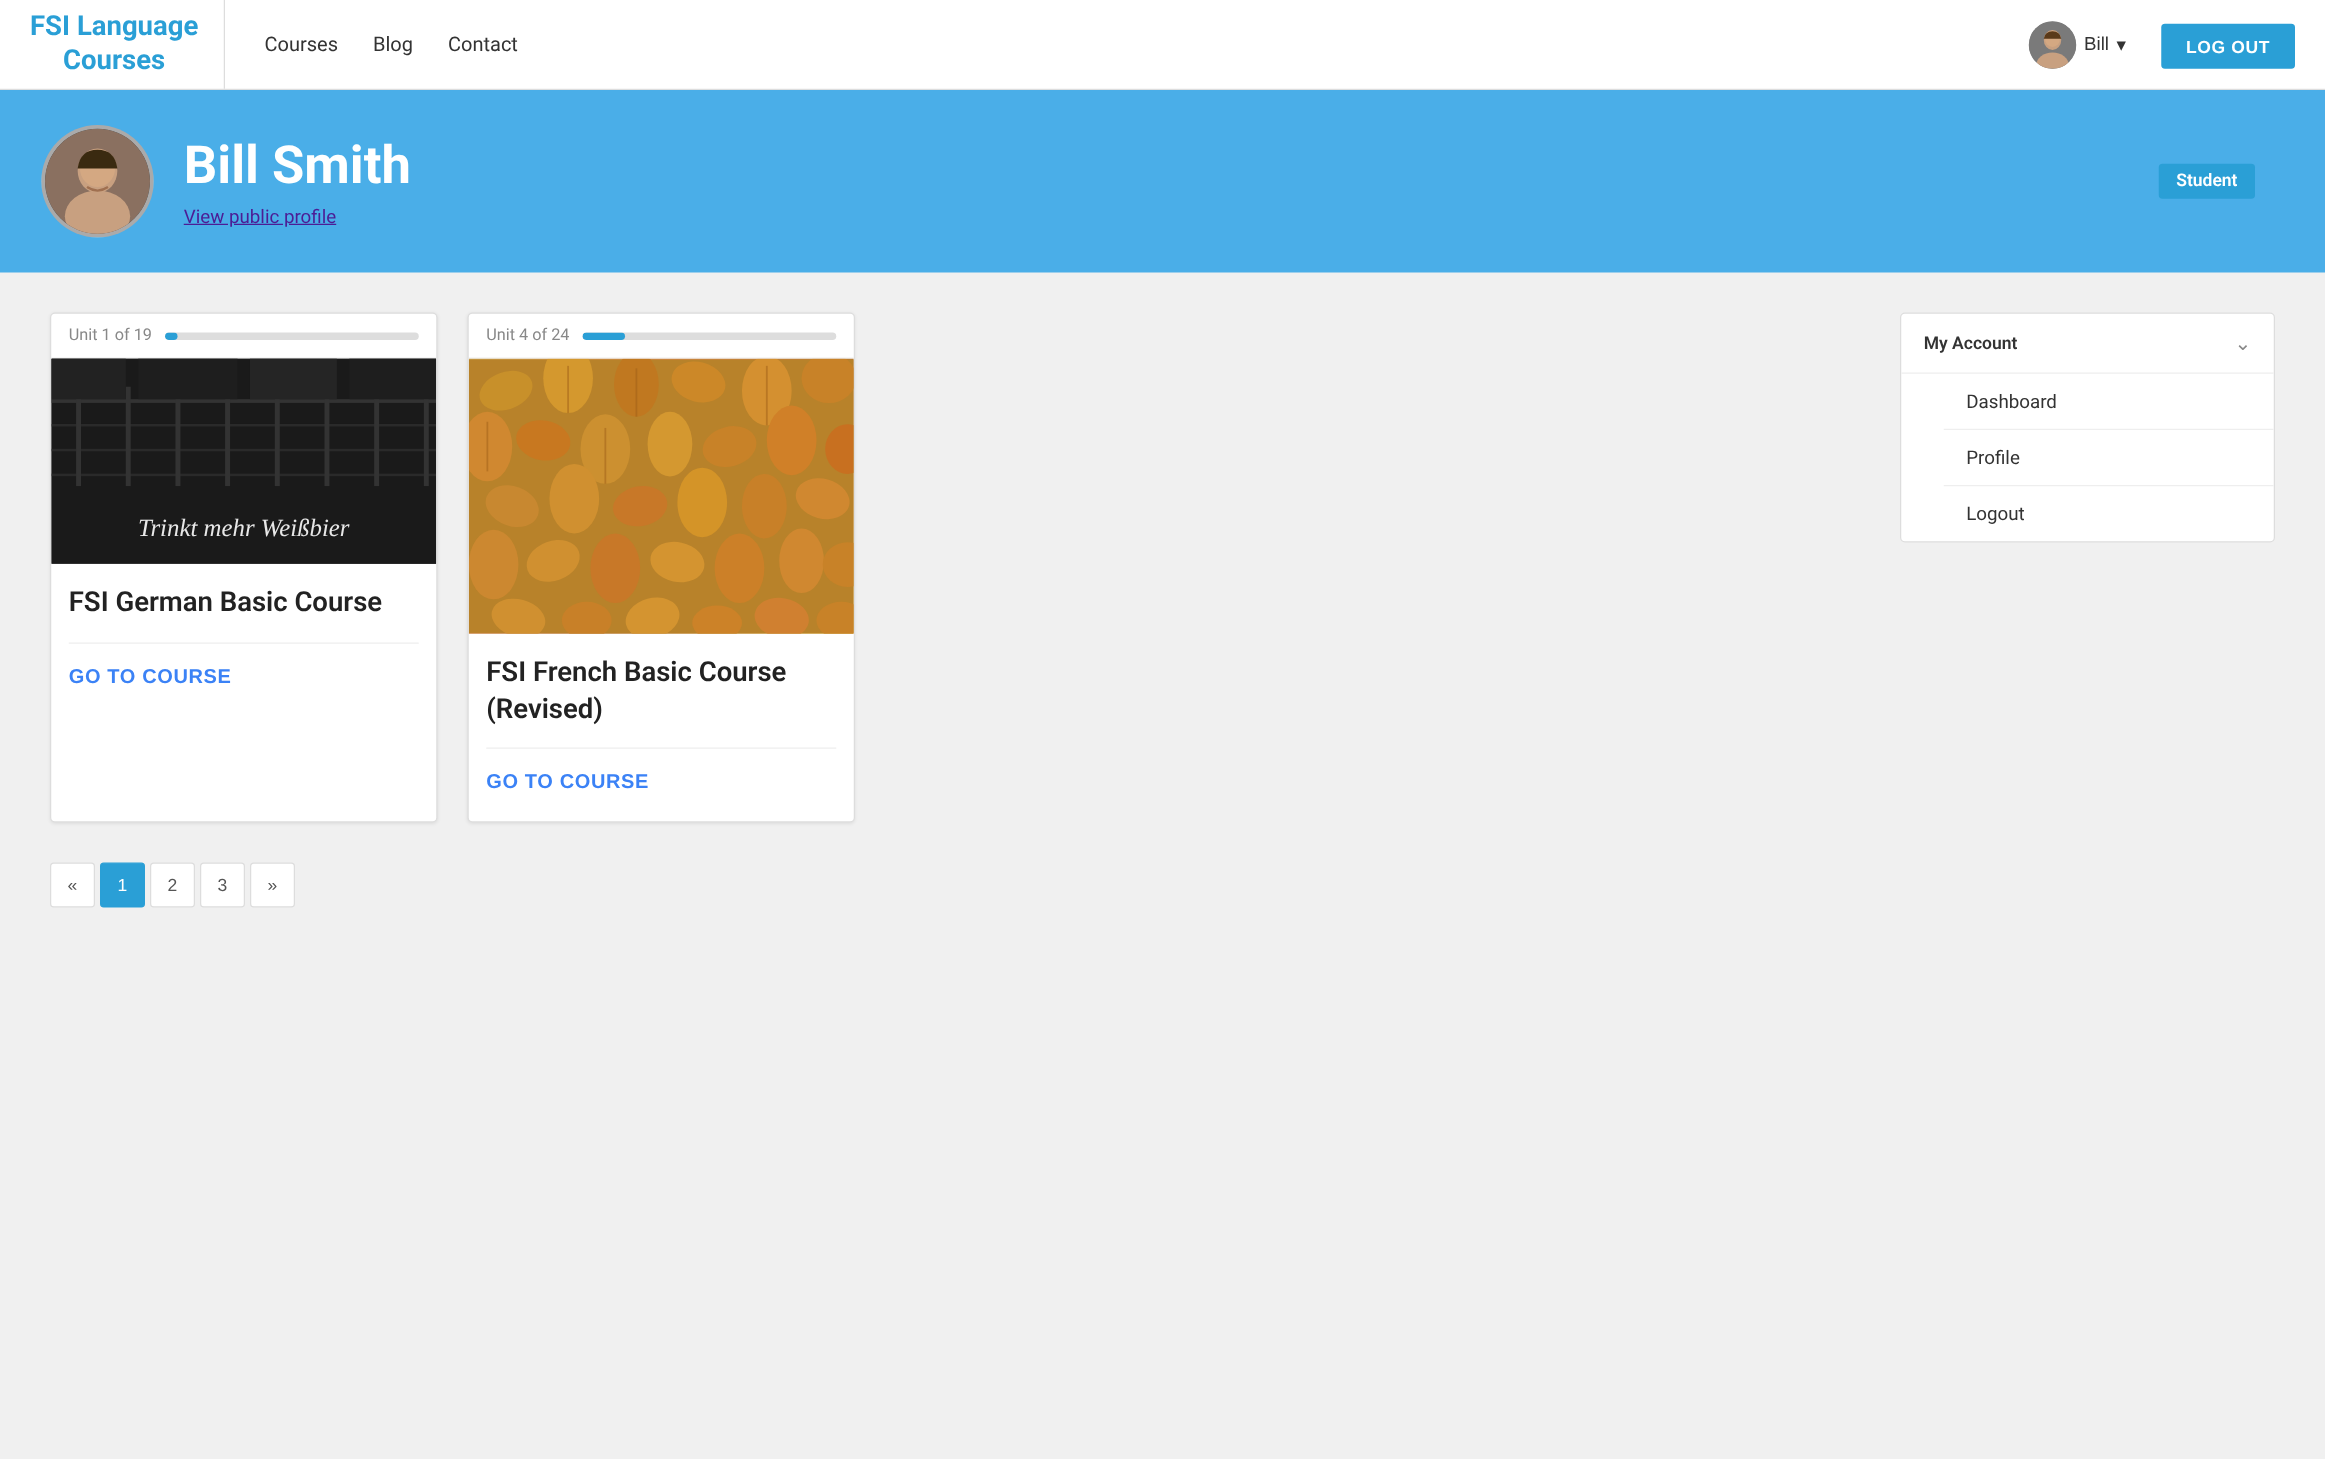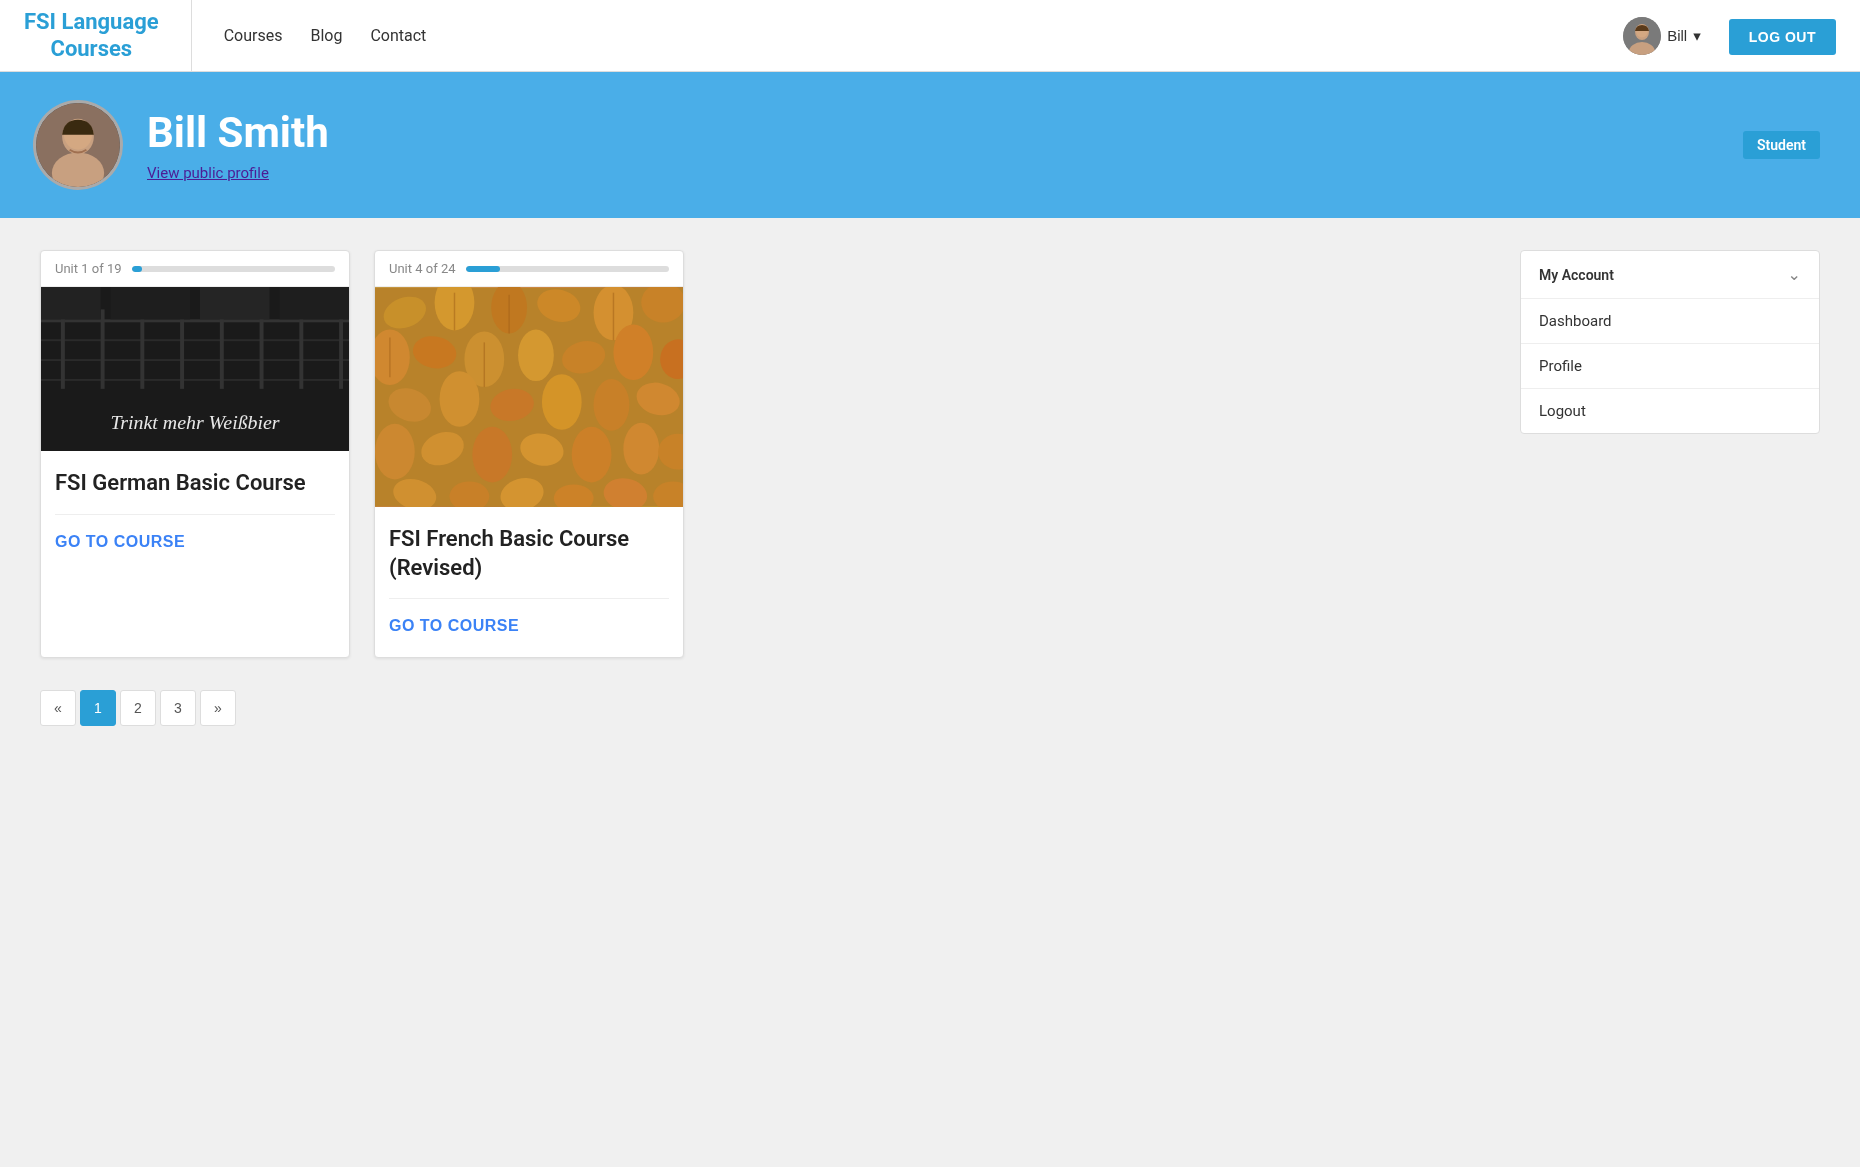--- a/index.html
+++ b/index.html
@@ -12,21 +12,21 @@
       display: flex;
       align-items: center;
       padding: 0 24px;
       height: 72px;
     }
     .navbar-brand {
       display: flex;
       align-items: center;
       margin-right: 32px;
       border-right: 1px solid #ddd;
-      padding-right: 32px;
+      padding-right: 20px;
       height: 100%;
     }
     .brand-text {
       font-size: 22px;
       font-weight: 700;
       color: #2a9fd6;
       line-height: 1.2;
       text-align: center;
     }
     .nav-links {
@@ -110,21 +110,21 @@
       margin-bottom: 6px;
     }
     .hero-link {
       color: #4c1d95;
       font-size: 15px;
       text-decoration: underline;
       cursor: pointer;
     }
     .student-badge {
       position: absolute;
-      right: 40px;
+      right: 56px;
       top: 50%;
       transform: translateY(-50%);
       background: #2a9fd6;
       color: #fff;
       padding: 6px 14px;
       font-size: 14px;
       font-weight: 600;
       border-radius: 3px;
     }
 
@@ -274,20 +274,21 @@
       font-size: 16px;
       color: #888;
     }
     .sidebar-menu-item {
       padding: 13px 18px;
       font-size: 15px;
       color: #333;
       border-bottom: 1px solid #eee;
       cursor: pointer;
       display: block;
+      margin-left: 34px;
     }
     .sidebar-menu-item:last-child { border-bottom: none; }
     .sidebar-menu-item.active {
       background: #2a9fd6;
       color: #fff;
     }
   </style>
 </head>
 <body>
 

